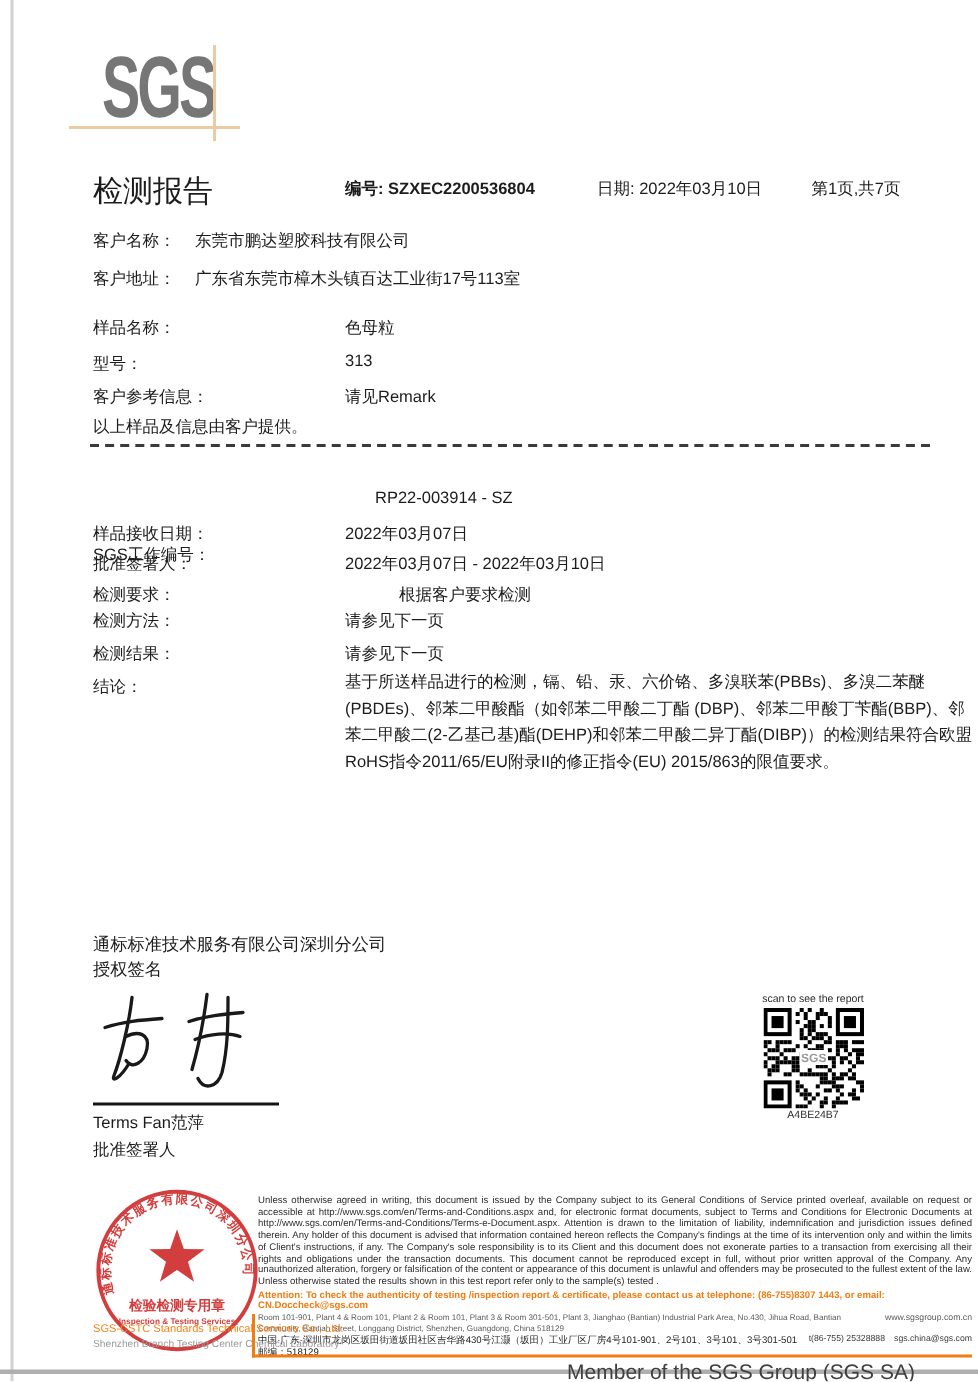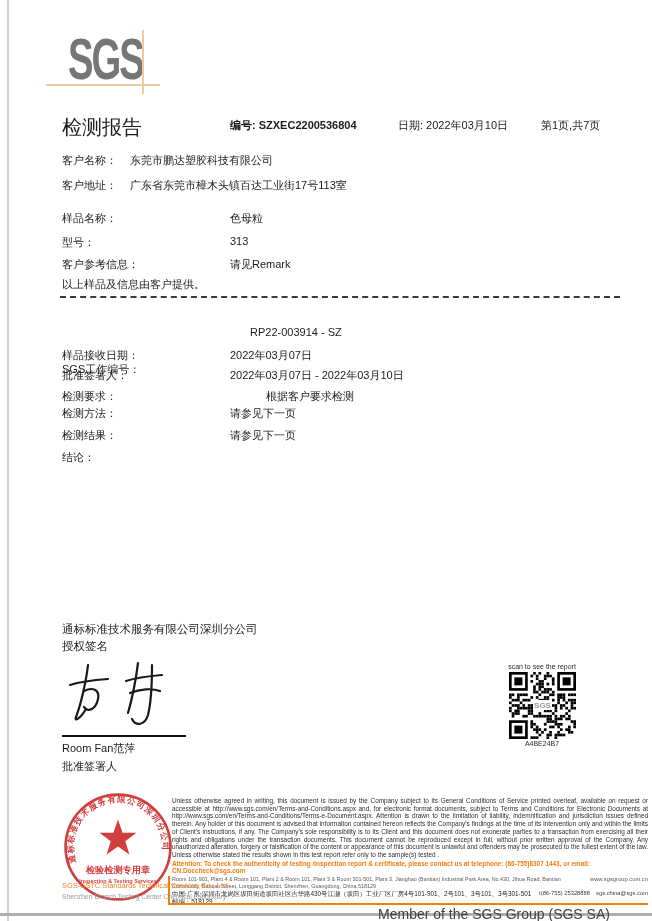--- a/index.html
+++ b/index.html
@@ -92,36 +92,37 @@
   <div class="lbl" style="left:62px;top:368px;">批准签署人：</div>
   <div class="val" style="left:230px;top:368px;">2022年03月07日 - 2022年03月10日</div>
   <div class="lbl" style="left:62px;top:389px;">检测要求：</div>
   <div class="val" style="left:230px;top:389px;margin-left:36px;">根据客户要求检测</div>
   <div class="lbl" style="left:62px;top:406px;">检测方法：</div>
   <div class="val" style="left:230px;top:406px;">请参见下一页</div>
   <div class="lbl" style="left:62px;top:428px;">检测结果：</div>
   <div class="val" style="left:230px;top:428px;">请参见下一页</div>
 
   <div class="lbl" style="left:62px;top:450px;">结论：</div>
+  <div class="conclusion">基于所送样品进行的检测，镉、铅、汞、六价铬、多溴联苯(PBBs)、多溴二苯醚(PBDEs)、邻苯二甲酸酯（如邻苯二甲酸二丁酯 (DBP)、邻苯二甲酸丁苄酯(BBP)、邻苯二甲酸二(2-乙基己基)酯(DEHP)和邻苯二甲酸二异丁酯(DIBP)）的检测结果符合欧盟RoHS指令2011/65/EU附录II的修正指令(EU) 2015/863的限值要求。</div>
 
   <div class="sig-company">通标标准技术服务有限公司深圳分公司</div>
   <div class="sig-auth">授权签名</div>
   <svg class="sig-svg" width="130" height="80" viewBox="0 0 130 80">
     <g fill="none" stroke="#191919" stroke-width="2.2" stroke-linecap="round">
       <path d="M6,30 C18,26 30,25 44,24"></path>
       <path d="M24,10 C22,28 16,52 12,62 C10,67 16,64 22,54"></path>
       <path d="M20,36 C28,32 36,34 34,44 C32,54 24,58 20,52"></path>
       <path d="M62,26 C74,22 86,21 98,20"></path>
       <path d="M74,8 C72,24 68,44 64,58"></path>
       <path d="M88,10 C88,26 88,44 84,60 C81,70 72,72 68,64"></path>
       <path d="M66,38 C76,34 88,33 96,36"></path>
     </g>
   </svg>
   <div class="sig-line"></div>
-  <div class="sig-name">Room Fan范萍</div>
+  <div class="sig-name">Terms Fan范萍</div>
   <div class="sig-role">批准签署人</div>
 
   <div class="qr-wrap">
     <div class="qr-cap">scan to see the report</div>
     <div class="qr-box">
       <svg id="qr-svg" width="67" height="67" viewBox="0 0 67 67">
           <rect x="0" y="0" width="67" height="67" fill="#fff"></rect>
           <rect x="24.12" y="0.00" width="2.68" height="2.68" fill="#000"></rect>
           <rect x="29.48" y="0.00" width="2.68" height="2.68" fill="#000"></rect>
           <rect x="37.52" y="0.00" width="2.68" height="2.68" fill="#000"></rect>

